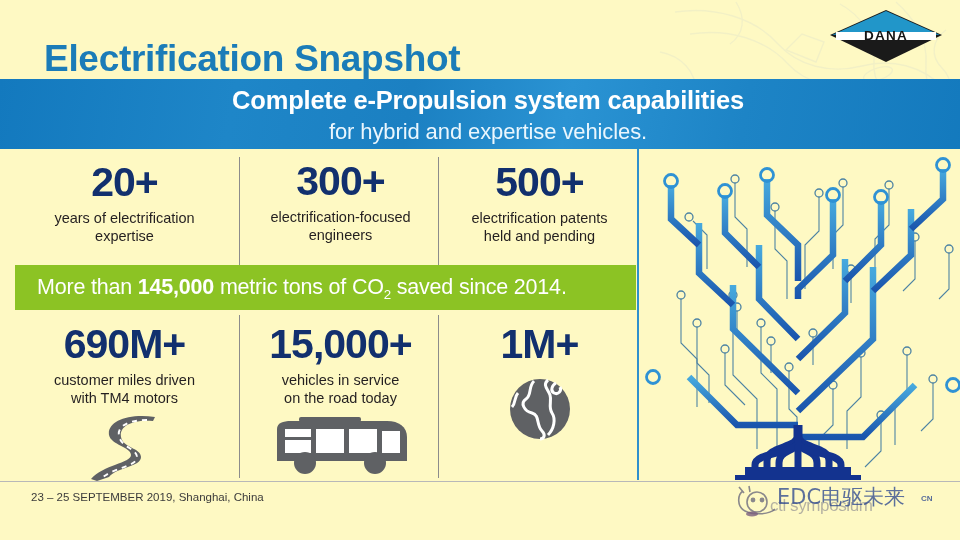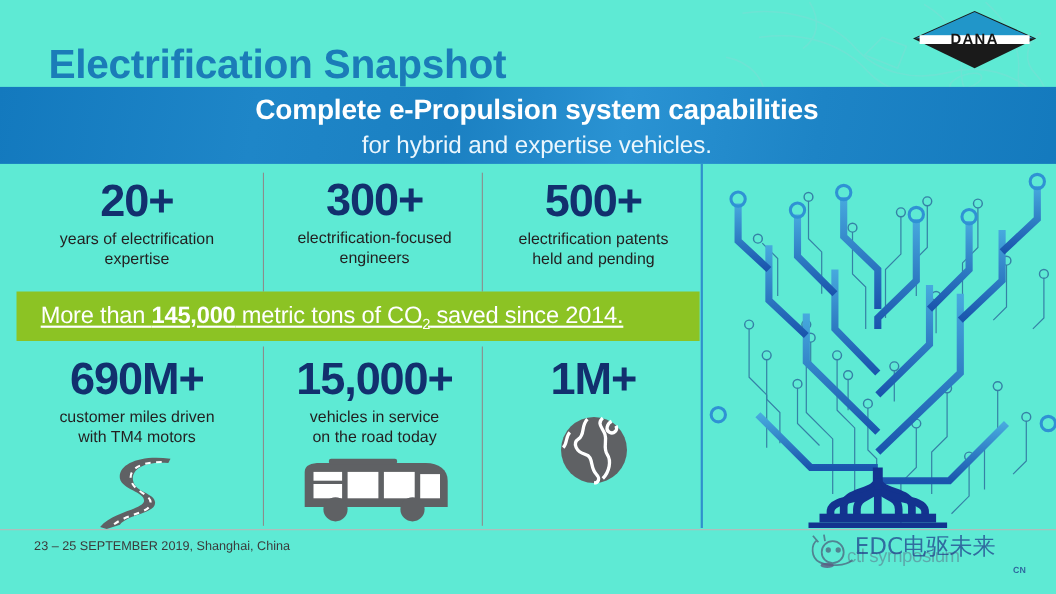--- a/index.html
+++ b/index.html
@@ -4,21 +4,21 @@
 <style>
   html,body{margin:0;padding:0;}
   body{
     width:960px;height:540px;overflow:hidden;
     font-family:"Liberation Sans", sans-serif;
     background:#ffffff;
     position:relative;
   }
   #slide{
     position:absolute;left:0;top:0;width:960px;height:540px;
-    background:#5eead4;overflow:hidden;
+    background:#fef9c3;overflow:hidden;
   }
 
   
   .bg-art{position:absolute;right:0;top:0;width:420px;height:160px;opacity:.17;pointer-events:none;}
   .bg-art svg{display:block;width:100%;height:100%;}
 
   
   .title{
     position:absolute;left:44px;top:38px;
     font-size:37px;font-weight:bold;color:#1b7cb8;
@@ -60,21 +60,21 @@
 
   .vdiv{position:absolute;width:1px;background:#8c8c8c;}
 
   
   .greenbar{
     position:absolute;left:15px;top:265px;width:621px;height:45px;
     background:#8cc324;
   }
   .greenbar .txt{
     position:absolute;left:22px;top:0;height:45px;line-height:45px;
-    color:#ffffff;font-size:21.5px;white-space:nowrap;letter-spacing:-.2px;text-decoration:underline;
+    color:#ffffff;font-size:21.5px;white-space:nowrap;letter-spacing:-.2px;
   }
   .greenbar .txt b{font-weight:bold;}
 
   
   .foot-rule{position:absolute;left:0;top:481px;width:960px;height:1px;background:#b8b8b8;}
   .footer{position:absolute;left:31px;top:489px;}
   .footer div{color:#3b3b3b;font-size:11.5px;line-height:16px;}
 
   
   .ctl{
@@ -91,21 +91,21 @@
     position:absolute;left:735px;top:483px;width:215px;height:42px;
     pointer-events:none;
   }
   .wm .wm-cn{
     position:absolute;left:42px;top:0px;white-space:nowrap;
     font-size:21px;color:#1f3c8c;opacity:.72;letter-spacing:0px;
     font-family:"DejaVu Sans", sans-serif;
   }
   .wm .wm-sup{
     position:absolute;left:186px;top:11px;font-size:8px;font-weight:bold;
-    color:#1f3c8c;opacity:.75;margin-top:20px;
+    color:#1f3c8c;opacity:.75;
   }
   .wm .wm-face{position:absolute;left:0;top:2px;width:48px;height:34px;opacity:.8;}
 </style>
 </head>
 <body>
 
 <div id="slide">
 
   <div class="bg-art">
     <svg viewBox="0 0 420 160" fill="none" stroke="#b9c6d4" stroke-width="1.4">

